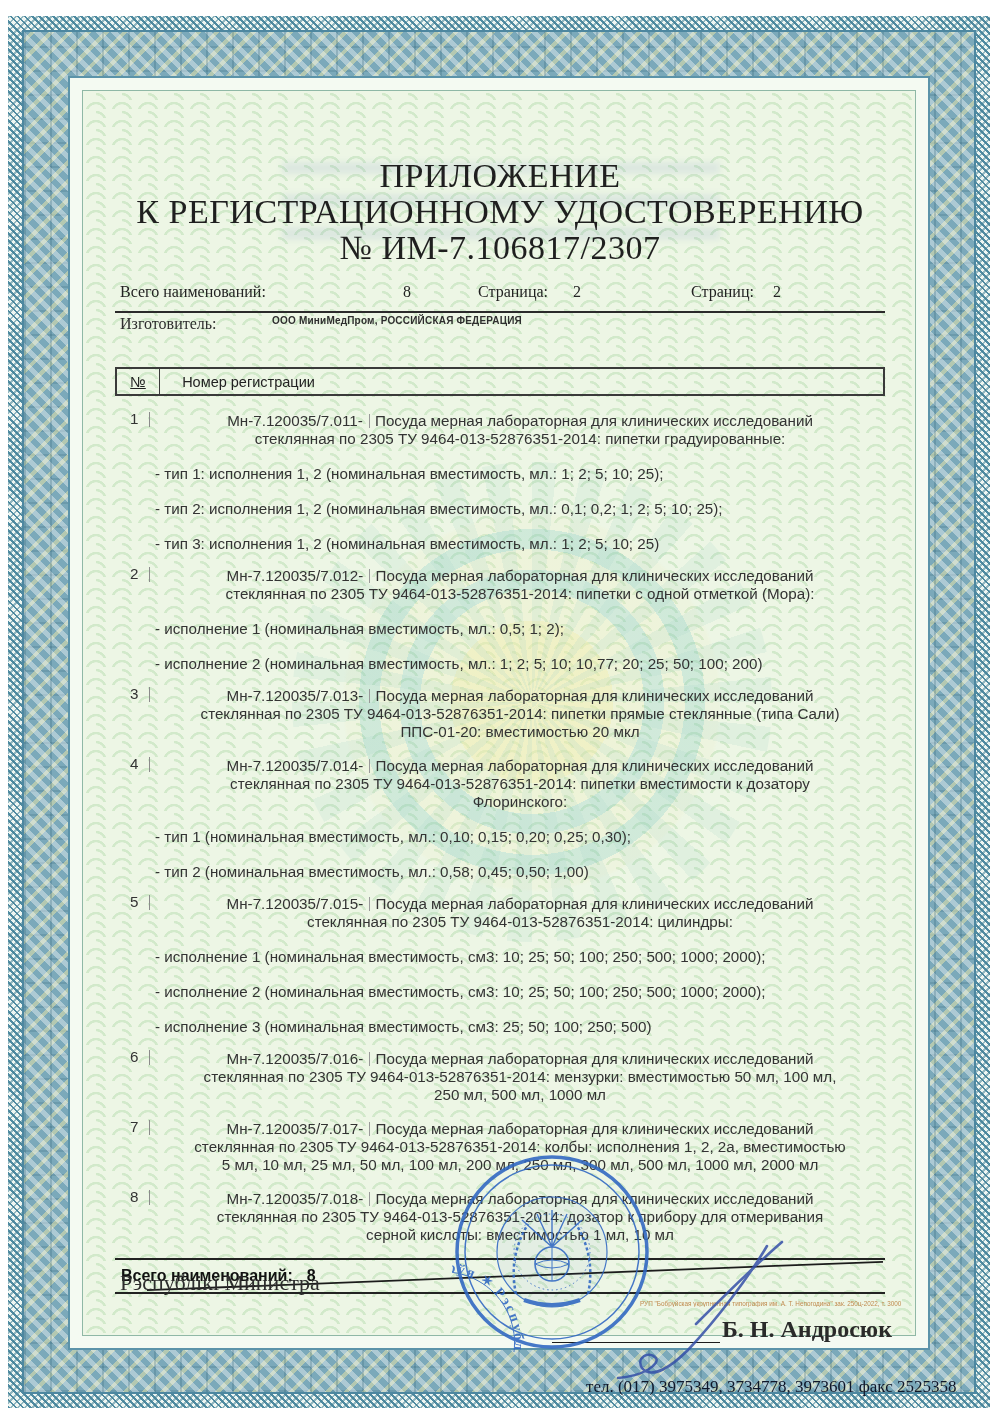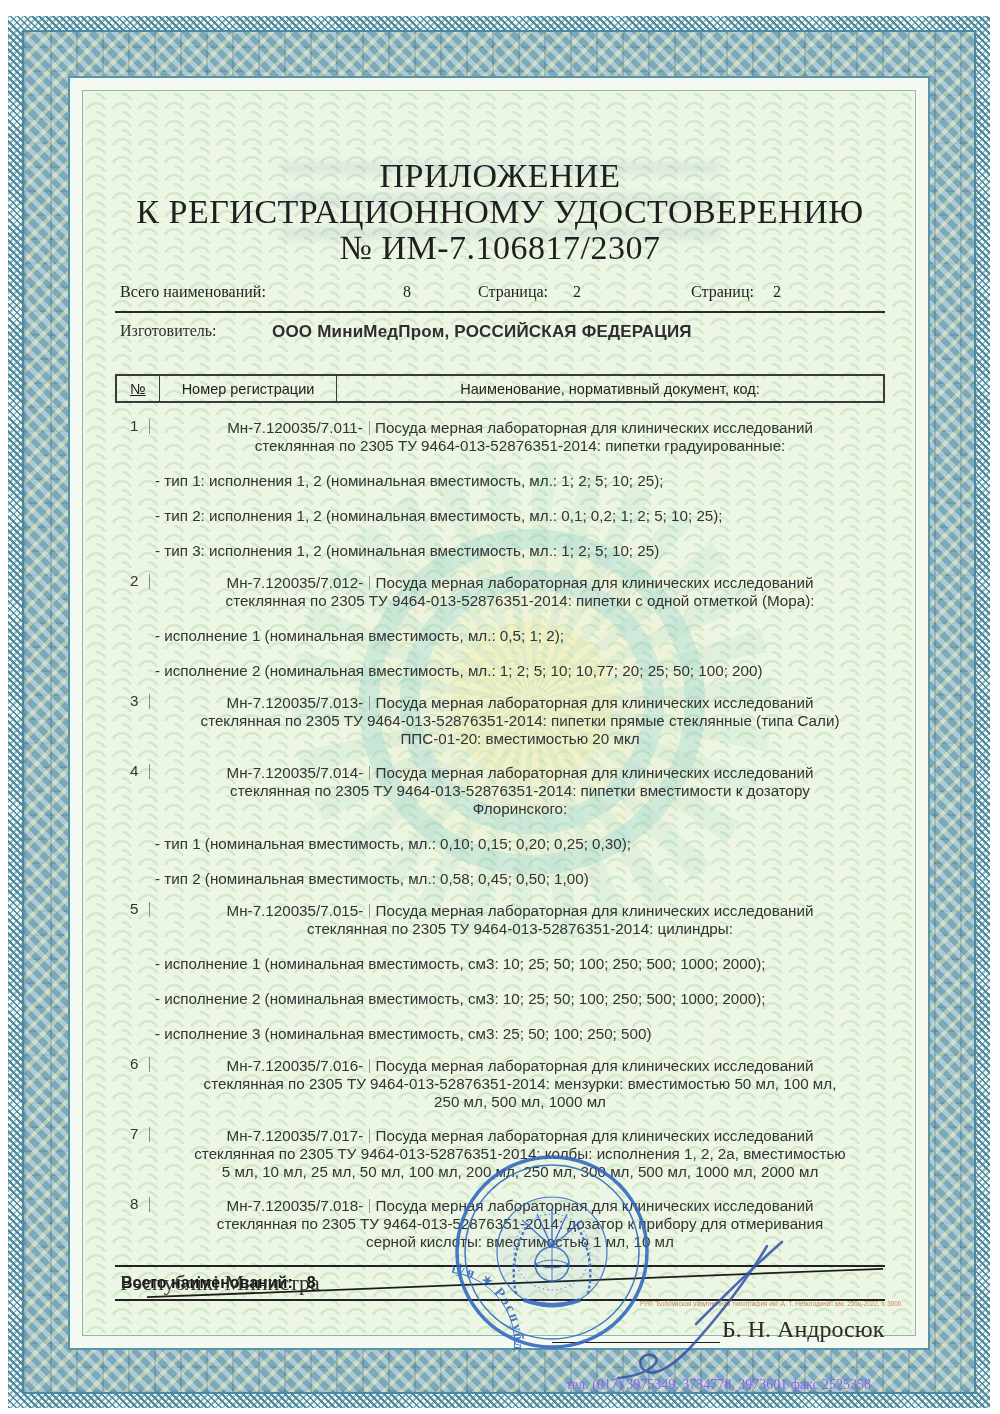--- a/index.html
+++ b/index.html
@@ -57,23 +57,23 @@
   }
   
   .doc { position:absolute; left:115px; top:108px; width:770px; z-index:3; }
   .title { margin-top:50px; text-align:center; font-family:"Liberation Serif", serif;
            font-size:34px; line-height:36px; color:#1f1f1f; letter-spacing:.5px; }
   .meta { position:relative; height:20px; margin-top:17px;
           font-family:"Liberation Serif", serif; font-size:16px; color:#222; }
   .meta span { position:absolute; top:0; white-space:nowrap; }
   .m1{left:5px;} .m2{left:288px;} .m3{left:363px;} .m4{left:458px;} .m5{left:576px;} .m6{left:658px;}
   .hr1 { margin-top:8px; border-top:2px solid #2a2a2a; }
-  .manuf { position:relative; height:22px; margin-top:9px; font-size:16px; }
+  .manuf { position:relative; height:22px; margin-top:2px; font-size:16px; }
   .manuf .lbl { position:absolute; left:5px; font-family:"Liberation Serif", serif; }
-  .manuf .val { position:absolute; left:157px; font-weight:bold; font-size:17px; letter-spacing:.2px; }
+  .manuf .val { position:absolute; left:157px; font-weight:bold; font-size:10px; letter-spacing:.2px; }
   .thead {
     display:grid; grid-template-columns:43px 177px 1fr; margin-top:30px;
     border:2px solid #3a3a3a; height:29px; align-items:center;
     text-align:center; font-size:14.5px; color:#222;
   }
   .thead > div { border-right:1.5px solid #3a3a3a; height:100%; display:flex; align-items:center; justify-content:center; }
   .thead > div:last-child { border-right:none; }
   .thead .no { text-decoration:underline; }
   .rows { margin-top:14px; font-size:15.2px; line-height:18px; color:#333; }
   .trow { display:grid; grid-template-columns:40px 1fr; margin-bottom:12px; }
@@ -89,25 +89,25 @@
     border-top:2.5px solid #222; border-bottom:2.5px solid #222;text-align:right;
   }
   .total-section .txt { position:absolute; left:6px; top:7px; font-weight:bold; font-size:16px; color:#111; }
   .total-section .txt .v { margin-left:14px; }
   .total-section svg { position:absolute; inset:0; width:100%; height:100%; }
   
   .official-title { position:absolute; left:120px; top:1270px; z-index:4;
     font-family:"Liberation Serif", serif; font-size:22px; color:#2d2d2d; }
   .sig-line { position:absolute; left:552px; top:1342px; width:168px; border-top:1.5px solid #1c1c1c; z-index:4; }
   .official-name { position:absolute; left:722px; top:1316px; z-index:4;
-    font-family:"Liberation Serif", serif; font-size:24px; color:#2a2a2a; }
+    font-family:"Liberation Serif", serif; font-size:24px; color:#2a2a2a;font-weight:bold; }
   .print-line { position:absolute; left:640px; top:1300px; z-index:4;
     font-size:11px; color:#c08a4e; transform:scale(.58); transform-origin:left top; white-space:nowrap; }
-  .phone-line { position:absolute; left:566px; top:1377px; z-index:5;
-    font-family:"Liberation Serif", serif; font-size:14px; color:#8b5cf6; white-space:nowrap; }
+  .phone-line { position:absolute; left:586px; top:1377px; z-index:5;
+    font-family:"Liberation Serif", serif; font-size:17px; color:#0f172a; white-space:nowrap; }
   .stamp { position:absolute; left:452px; top:1152px; width:200px; height:200px; z-index:4; opacity:.88; }
   .signature { position:absolute; left:552px; top:1238px; width:250px; height:150px; z-index:5; }
 </style>
 </head>
 <body>
 
 <div class="page">
 
   <div class="edge-zigzag"></div>
   <div class="band"></div>
@@ -138,21 +138,20 @@
     <div class="manuf">
       <span class="lbl">Изготовитель:</span>
       <span class="val">ООО МиниМедПром, РОССИЙСКАЯ ФЕДЕРАЦИЯ</span>
     </div>
 
     <div class="thead">
       <div>
           <span class="no">№</span>
         </div>
       <div>Номер регистрации</div>
-      <div>Наименование, нормативный документ, код:</div>
     </div>
 
     <div class="rows">
 
       <div class="trow">
         <div class="tnum">1</div>
         <div class="tbody-c">
           <div class="tdesc">
             <span class="treg">Мн-7.120035/7.011-</span>
             <span>Посуда мерная лабораторная для клинических исследований стеклянная по 2305 ТУ 9464-013-52876351-2014: пипетки градуированные:</span>

